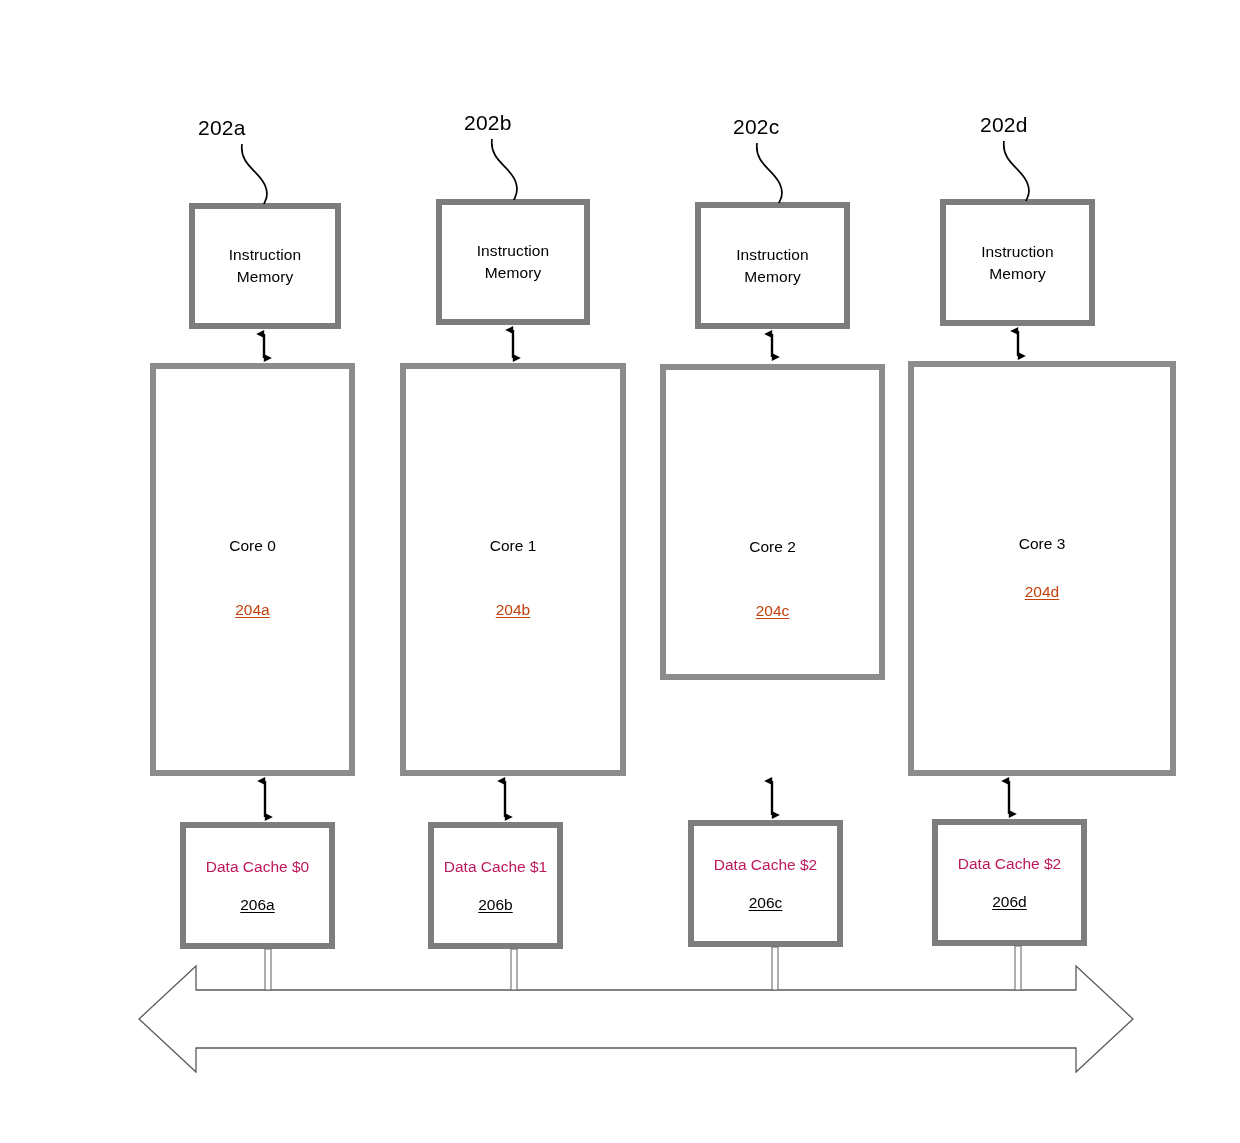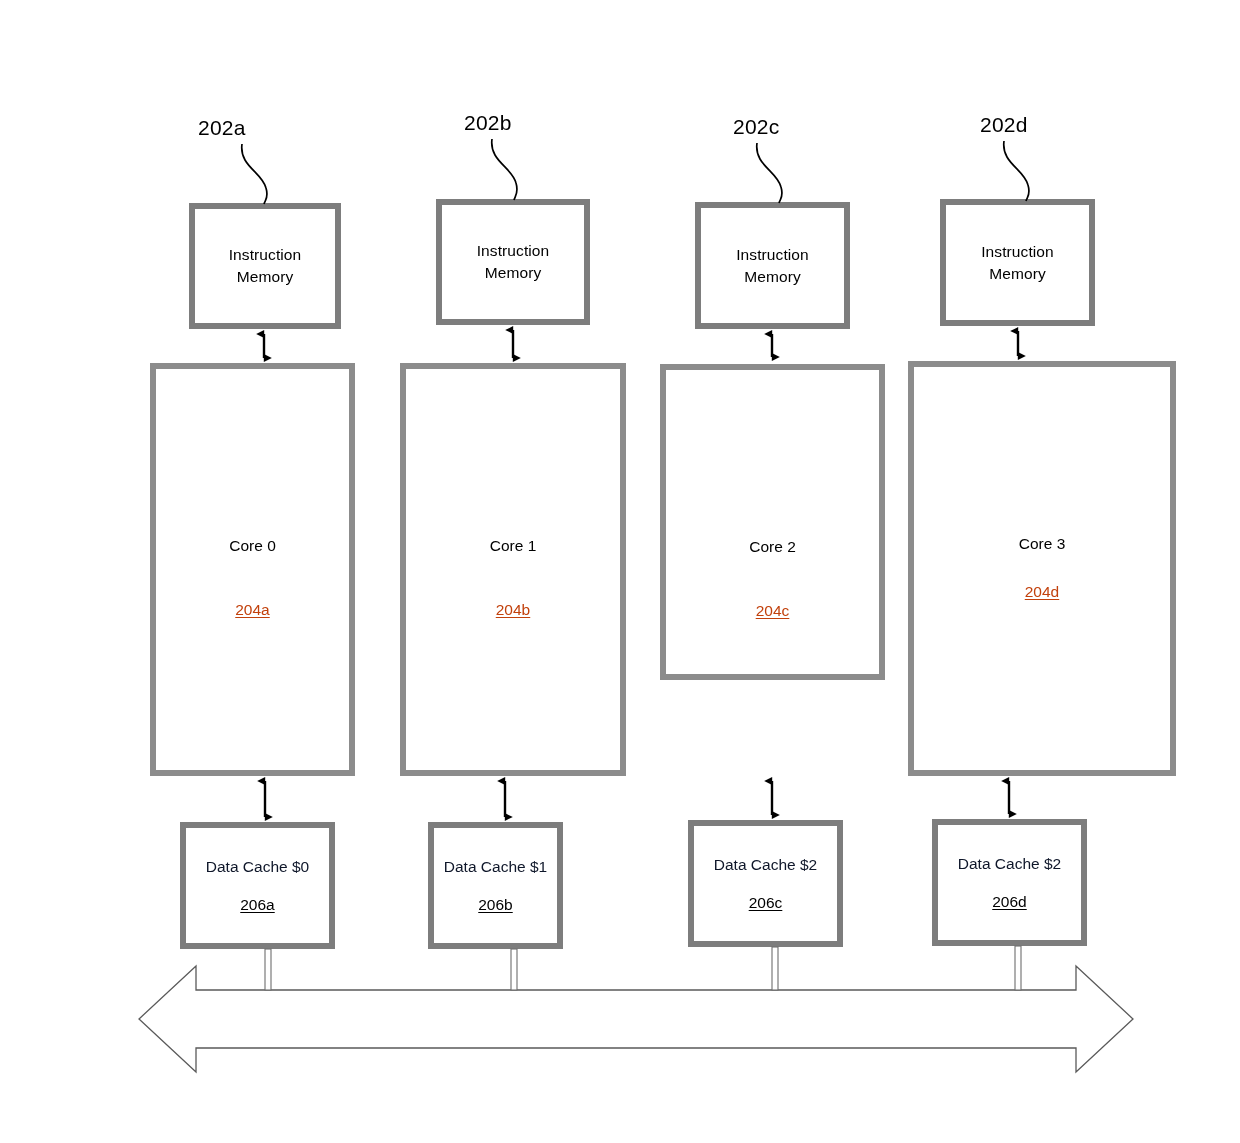--- a/index.html
+++ b/index.html
@@ -68,21 +68,21 @@
     text-align: center;
     font-size: 15.5px;
     color: #c2410c;
   }
   .core-ref span, .cache-ref span {
     text-decoration: underline;
     text-underline-offset: 2px;
   }
   .cache-title {
     font-size: 15.5px;
-    color: #0f172a;
+    color: #be185d;
     text-align: center;
   }
   .cache-ref {
     font-size: 15.5px;
     color: #000000;
     text-align: left;
     margin-top: 20px;
   }
   .ref-label {
     position: absolute;

